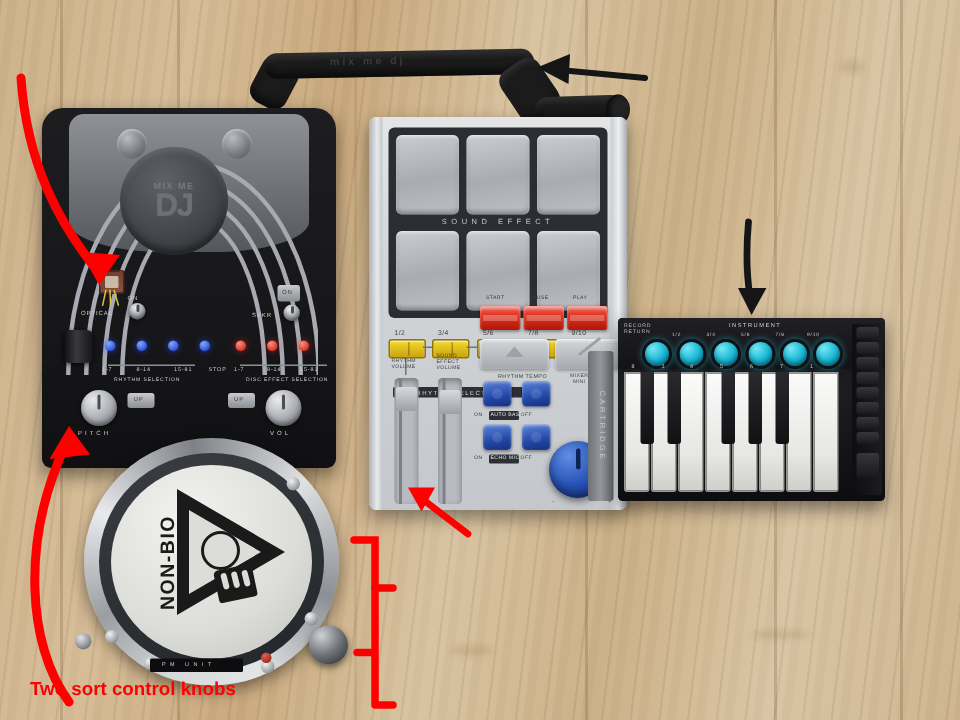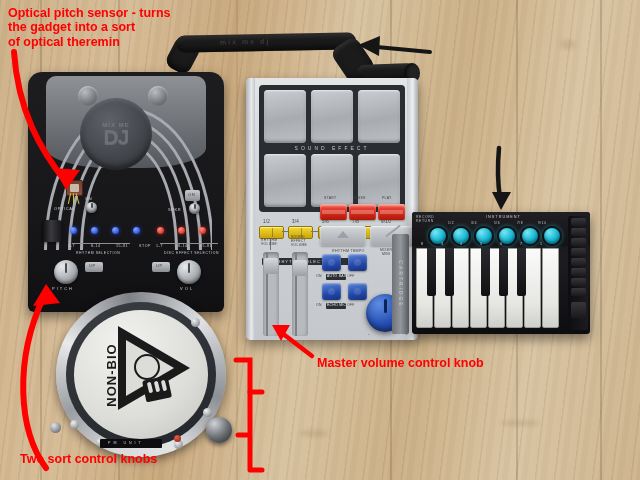--- a/index.html
+++ b/index.html
@@ -498,24 +498,20 @@
     <line x1="312" y1="356" x2="278" y2="330" stroke="#ff0000" stroke-width="4.5" stroke-linecap="round"></line>
     <polygon points="272,325 290,325 281,341" fill="#ff0000"></polygon>
 
     <path d="M46,468 C18,430 14,360 44,296" stroke="#ff0000" stroke-width="6" fill="none" stroke-linecap="round"></path>
     <polygon points="46,284 33,306 60,303" fill="#ff0000"></polygon>
 
     <path d="M262,392 L250,392 L250,435 L238,435 L250,435 L250,470 L262,470" stroke="#ff0000" stroke-width="5" fill="none" stroke-linecap="round" stroke-linejoin="round"></path>
     <path d="M250,392 L250,360 L236,360" stroke="#ff0000" stroke-width="5" fill="none" stroke-linecap="round"></path>
   </svg>
 
-  <div class="anno annoR" style="left:8px;top:6px;font-size:12.5px">Optical pitch sensor - turns
-the gadget into a sort
-of optical theremin</div>
-
-
-
-  <div class="anno annoR" style="left:317px;top:356px;font-size:12.5px">Master volume control knob</div>
+
+
+
 
 
   <div class="anno annoR" style="left:20px;top:452px;font-size:12.5px">Two sort control knobs</div>
 
 </div>
 
 </body></html>

